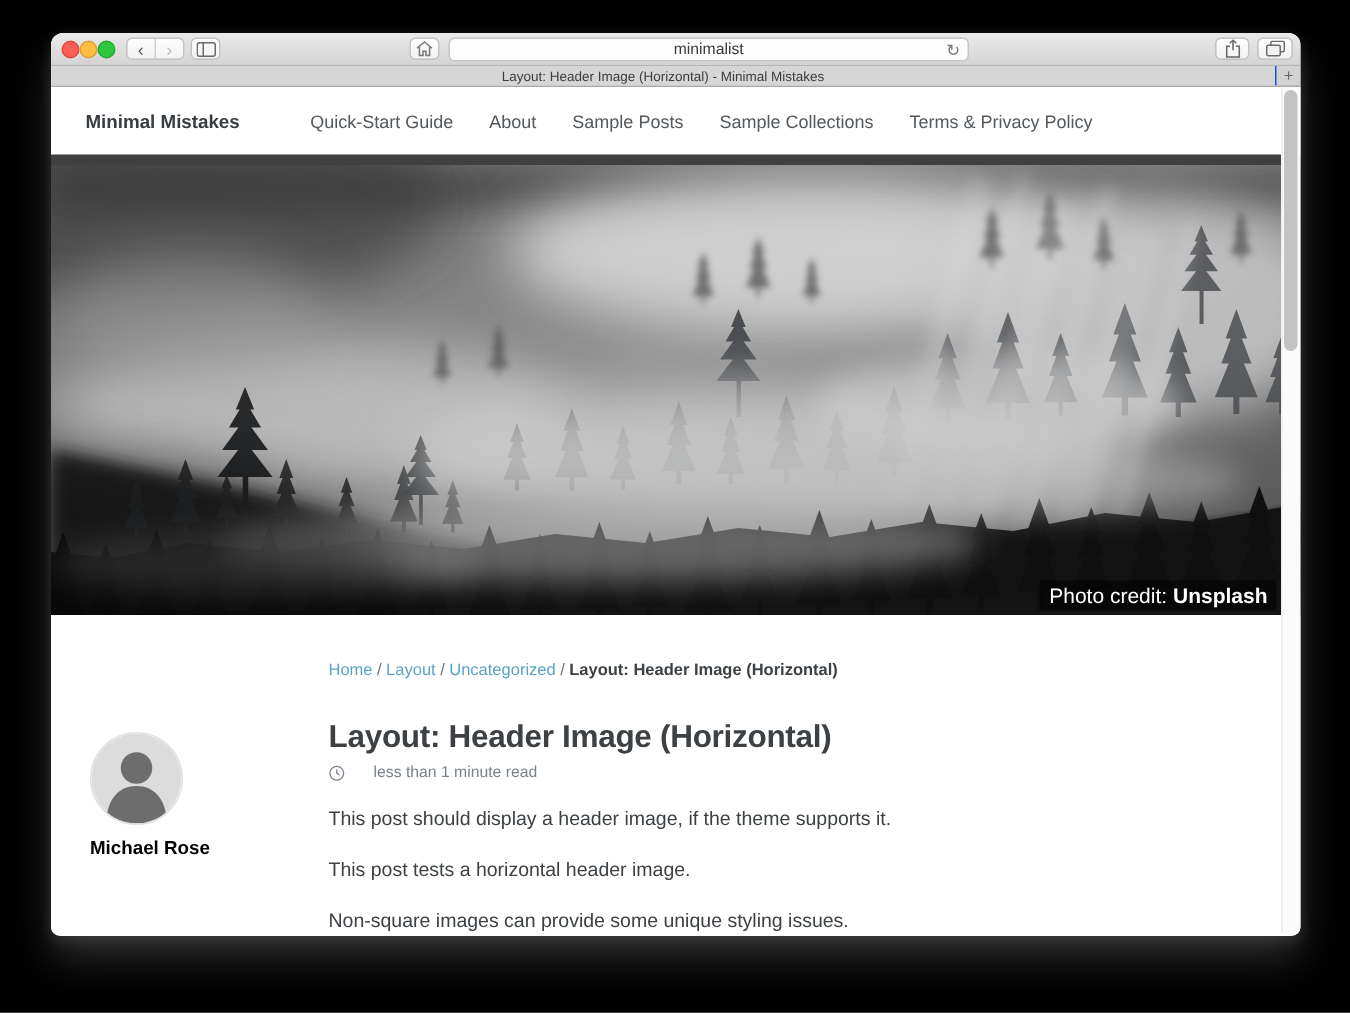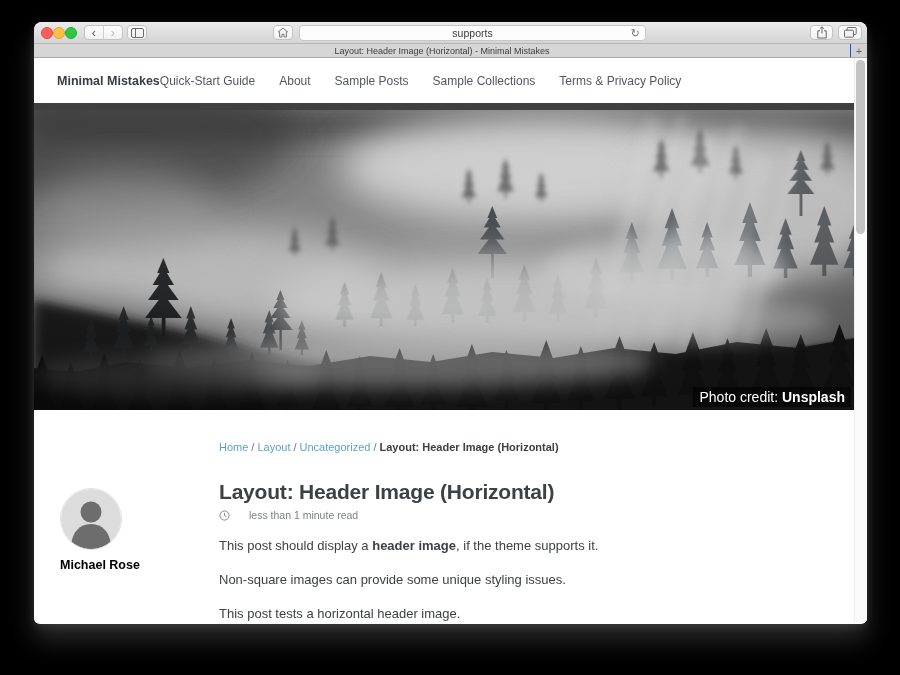--- a/index.html
+++ b/index.html
@@ -43,39 +43,39 @@
   .tab { position:absolute; left:0; right:16px; top:0; bottom:0; display:flex; align-items:center; justify-content:center;
          font-size:9px; color:#3c3c3c; border-right:1px solid #1d4ed8; background:#d6d6d6; }
   .newtab { position:absolute; right:0; top:0; bottom:0; width:16px; display:flex; align-items:center; justify-content:center;
             color:#666; font-size:11px; }
 
   
   .viewport { position:relative; height:564px; background:#fff; overflow:hidden; }
 
   .masthead { height:52px; display:flex; align-items:center; padding:0 20px 0 23px; border-bottom:7px solid #404040; background:#fff; }
   .site-title { font-size:12.5px; font-weight:700; color:#383d41; white-space:nowrap; }
-  .site-nav { display:flex; gap:24px; }
+  .site-nav { display:flex; gap:24px; margin-left:47px; }
   .site-nav span { font-size:12px; color:#53585d; white-space:nowrap; cursor:pointer; }
 
   .hero { position:relative; height:300px; background:#555; overflow:hidden; }
   .hero svg { position:absolute; left:0; top:0; width:100%; height:100%; display:block; }
   .credit { position:absolute; right:16px; bottom:3px; background:rgba(0,0,0,0.55); color:#fff; font-size:14px; padding:2px 6px; white-space:nowrap; }
   .credit b { font-weight:700; }
 
   .below-hero { position:relative; height:212px; }
   .breadcrumbs { position:absolute; left:185px; top:31px; font-size:11px; color:#6f777d; white-space:nowrap; }
   .breadcrumbs .bc-link { color:#59a4c5; cursor:pointer; }
   .breadcrumbs .sep { color:#6f777d; padding:0 3px; }
   .breadcrumbs .current { font-weight:700; color:#3d4144; }
 
   .article { position:absolute; left:185px; top:70px; width:648px; color:#3d4144; }
   .article h1 { font-size:21px; font-weight:700; letter-spacing:-0.2px; color:#3d4144; }
   .meta { margin-top:5px; display:flex; align-items:center; gap:19px; font-size:10.5px; color:#7a828a; }
   .article p { margin-top:17px; font-size:13px; line-height:1.3; }
-  .article p b { font-weight:700; }
+  .article p b { font-weight:400; }
 
   .sidebar { position:absolute; left:26px; top:78px; width:158px; }
   .avatar { width:62px; height:62px; border-radius:50%; overflow:hidden; border:1px solid #e0e0e0; }
   .avatar svg { display:block; width:100%; height:100%; }
   .author-name { margin-top:8px; font-size:12.5px; font-weight:700; color:#000000; }
   .author-bio { margin-top:6px; width:114px; font-size:10px; line-height:1.27; color:#9298a2; }
 
   .scroll-track { position:absolute; top:0; right:0; bottom:0; width:13px; background:#fbfbfb; border-left:1px solid #eeeeee; }
   .scroll-thumb { position:absolute; top:2px; right:2px; width:9px; height:174px; border-radius:5px; background:#c3c3c3; }
 
@@ -103,21 +103,21 @@
         </svg>
     </div>
 
     <div class="tbtn homebtn">
       <svg class="iconsvg" width="12" height="11" viewBox="0 0 12 11">
           <path d="M1 5.2 L6 1 L11 5.2 M2.6 4.4 V10 H5 V7.2 H7 V10 H9.4 V4.4" fill="none" stroke="#787878"></path>
         </svg>
     </div>
 
     <div class="urlfield">
-      <span>supports</span>
+      <span>minimalist</span>
       <span class="reload">↻</span>
     </div>
 
     <div class="tbtn sharebtn">
       <svg class="iconsvg" width="12" height="13" viewBox="0 0 12 13">
           <path d="M6 1 V7.5" stroke="#666" fill="none"></path>
           <path d="M3.8 2.8 L6 0.8 L8.2 2.8" stroke="#666" fill="none"></path>
           <path d="M4 4.8 H1.8 V12 H10.2 V4.8 H8" stroke="#666" fill="none"></path>
         </svg>
     </div>
@@ -303,22 +303,22 @@
       <div class="article">
         <h1>Layout: Header Image (Horizontal)</h1>
         <div class="meta">
           <svg class="iconsvg" width="11" height="11" viewBox="0 0 12 12">
               <circle cx="6" cy="6" r="5" fill="none" stroke="#7a828a"></circle>
               <path d="M6 3.2 V6 L8 7.3" fill="none" stroke="#7a828a"></path>
             </svg>
           <span>less than 1 minute read</span>
         </div>
         <p><span>This post should display a </span><b>header image</b><span>, if the theme supports it.</span></p>
+        <p>This post tests a horizontal header image.</p>
         <p>Non-square images can provide some unique styling issues.</p>
-        <p>This post tests a horizontal header image.</p>
       </div>
 
       <div class="sidebar">
         <div class="avatar">
           <svg viewBox="0 0 60 60">
             <circle cx="30" cy="30" r="30" fill="#dcdcdc"></circle>
             <circle cx="30" cy="23" r="10.5" fill="#6d6d6d"></circle>
             <path d="M30 35 C 18 35 12 44 10.5 53 A30 30 0 0 0 49.5 53 C 48 44 42 35 30 35 Z" fill="#6d6d6d"></path>
           </svg>
         </div>

